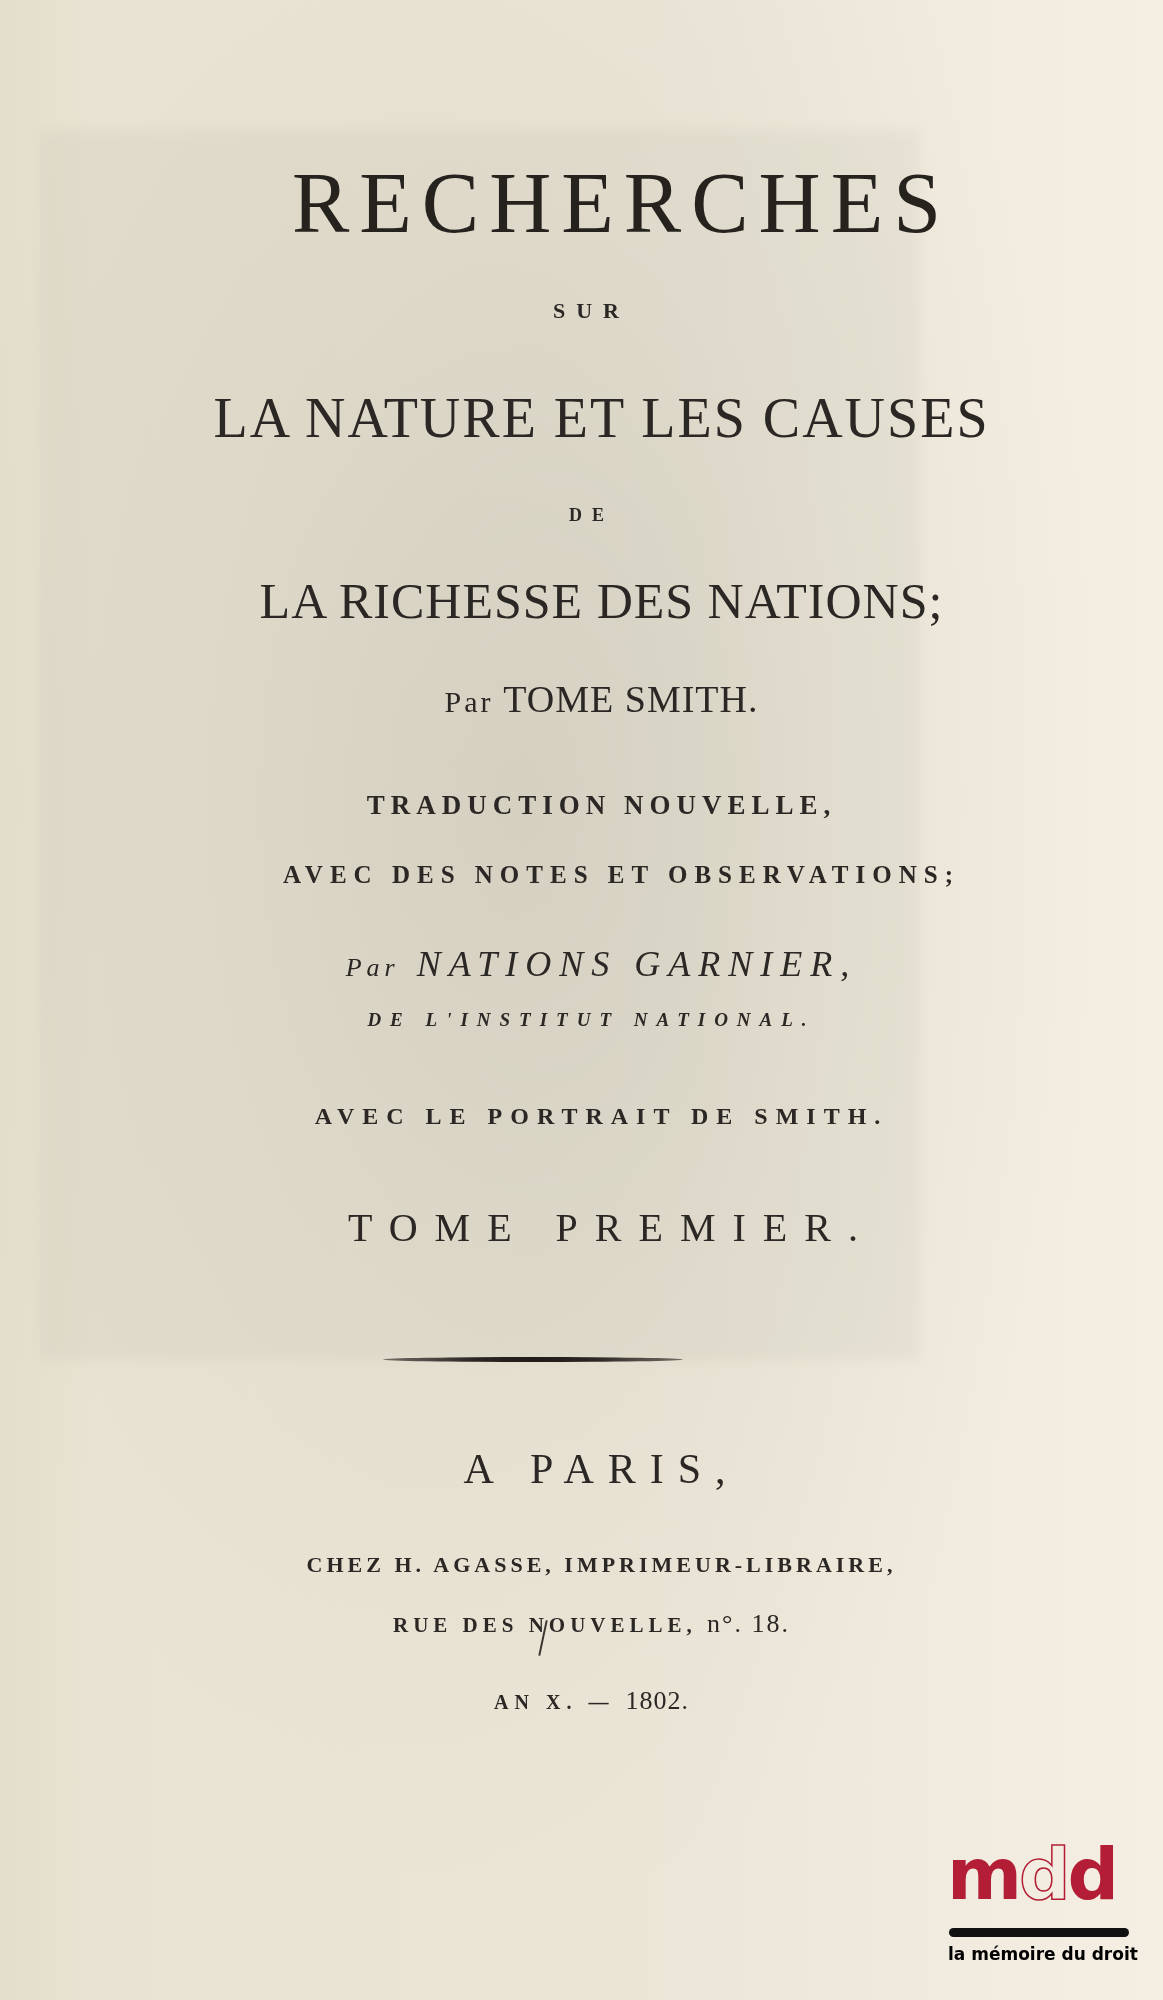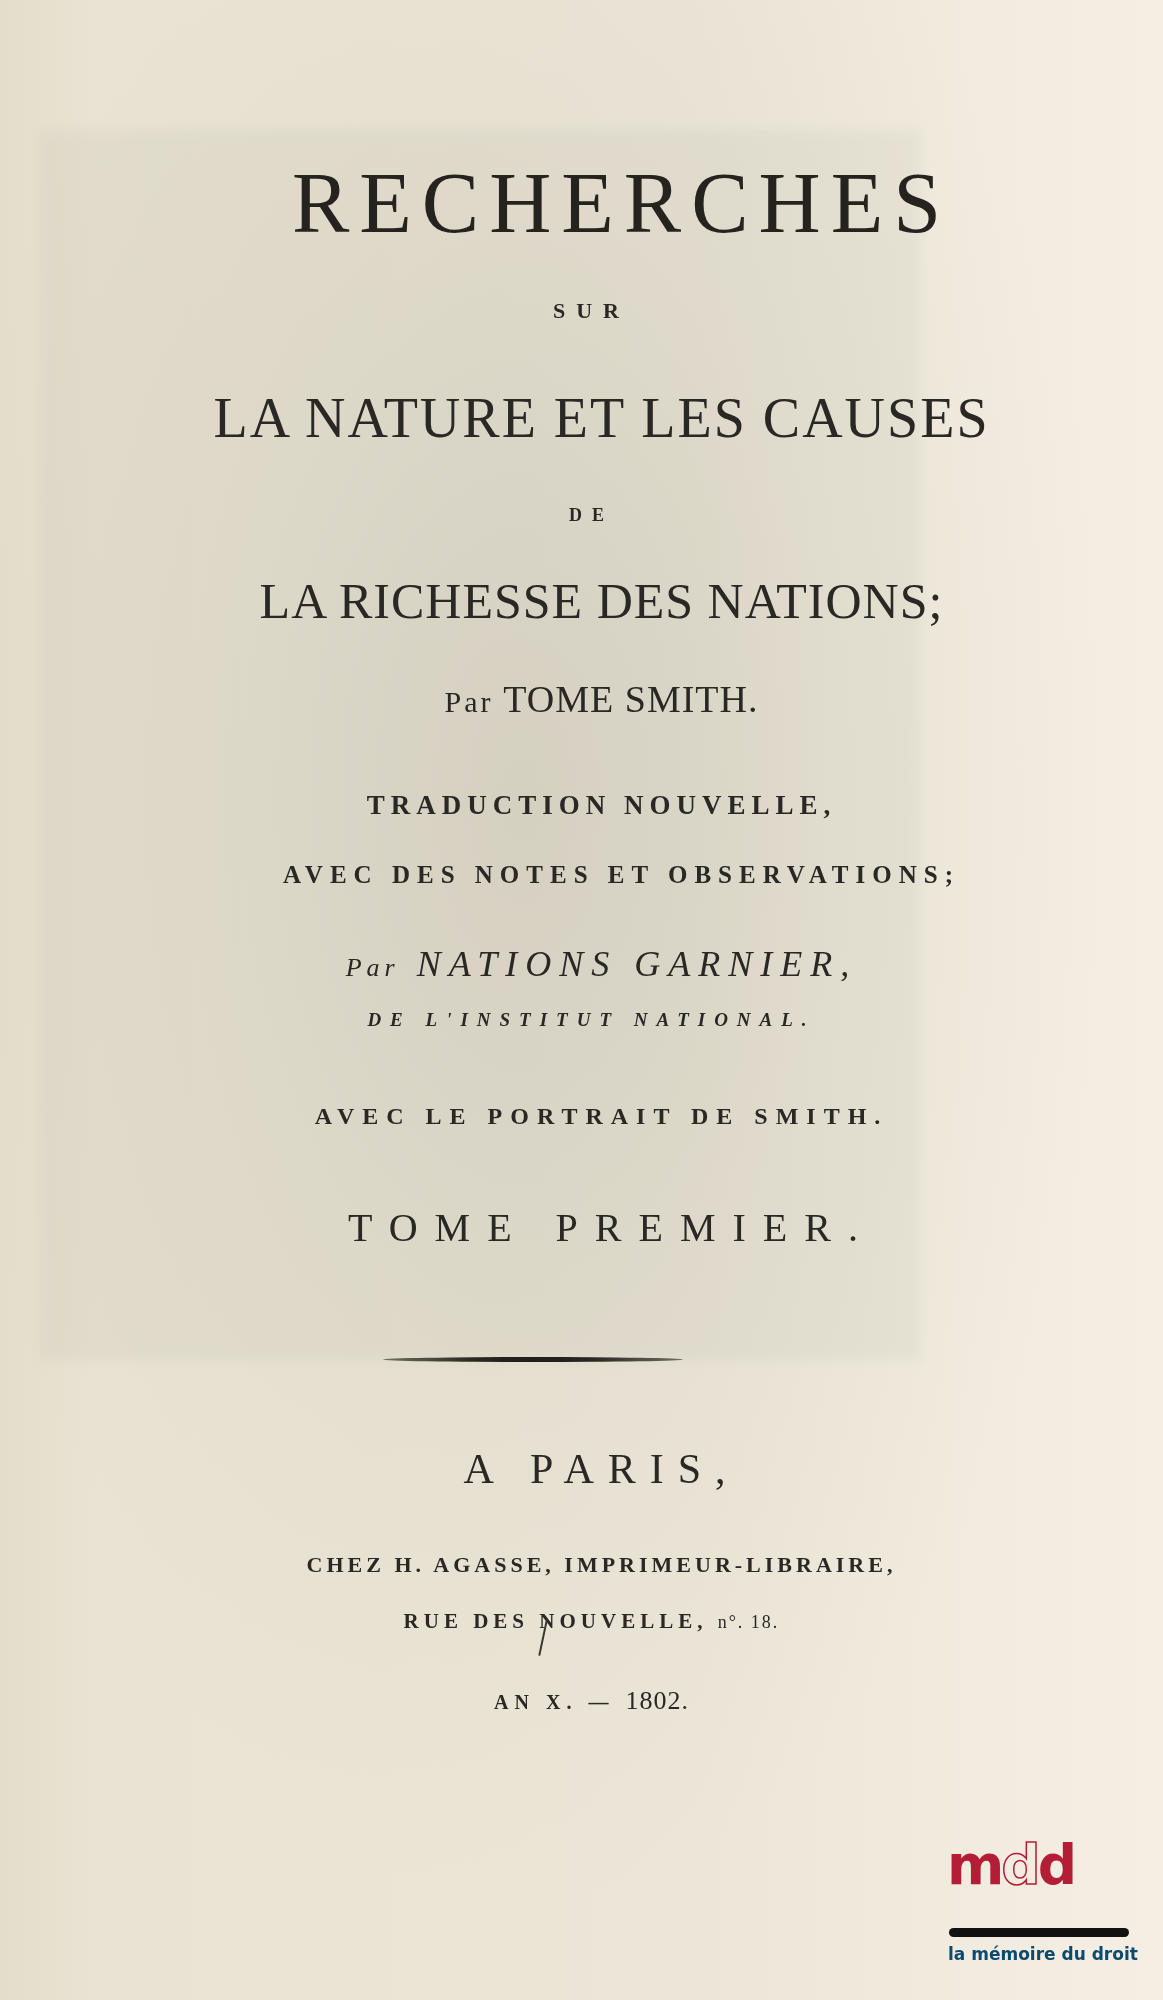--- a/index.html
+++ b/index.html
@@ -40,45 +40,45 @@
     .portrait { top: 1104px; font-size: 24px; letter-spacing: 8px; font-weight: bold; padding-left: 20px; }
     .tome { top: 1208px; font-size: 40px; letter-spacing: 17px; padding-left: 30px; }
     .rule {
       position: absolute; left: 383px; top: 1357px; width: 300px; height: 5px;
       background: linear-gradient(90deg, rgba(40,36,32,0.6) 0%, #2a2622 30%, #1f1c19 50%, #2a2622 70%, rgba(40,36,32,0.6) 100%);
       border-radius: 50%;
     }
     .paris { top: 1448px; font-size: 42px; letter-spacing: 14px; padding-left: 20px; }
     .chez { top: 1554px; font-size: 22px; letter-spacing: 4px; font-weight: bold; padding-left: 20px; }
     .rue { top: 1611px; font-size: 21px; letter-spacing: 5px; font-weight: bold; padding-left: 10px; }
-    .rue .num { font-weight: normal; font-size: 18px; letter-spacing: 2px; }
+    .rue .num { font-weight: normal; font-size: 26px; letter-spacing: 2px; }
     .an { top: 1688px; font-size: 20px; letter-spacing: 6px; font-weight: bold; padding-left: 10px; }
     .an .year { font-weight: normal; font-size: 26px; letter-spacing: 1px; margin-top: 33px; }
     .pen-mark {
       position: absolute; left: 542px; top: 1620px; width: 2px; height: 36px;
       background: #3a3530; transform: rotate(12deg);
     }
     .logo {
       position: absolute; left: 945px; top: 1838px; width: 190px; height: 130px;
     }
     .logo-letters {
       font-family: "DejaVu Sans", "Liberation Sans", sans-serif;
-      color: #b31e36; font-size: 55px; font-weight: bold; line-height: 1; letter-spacing: -3px;
+      color: #b31e36; font-size: 72px; font-weight: bold; line-height: 1; letter-spacing: -3px;
       position: absolute; left: 2px; top: 0;
     }
     .logo-letters .outline {
       color: transparent; -webkit-text-stroke: 1.5px #b31e36;
     }
     .logo-bar {
       position: absolute; left: 4px; top: 90px; width: 180px; height: 9px; background: #111; border-radius: 5px;
     }
     .logo-tagline {
       position: absolute; left: 3px; top: 106px;
       font-family: "DejaVu Sans", "Liberation Sans", sans-serif;
-      color: #0c4a6e; font-size: 17px; font-weight: bold; white-space: nowrap;
+      color: #000000; font-size: 17px; font-weight: bold; white-space: nowrap;
     }
   </style>
 </head>
 <body>
 
 <div class="page-shadow"></div>
 
 <div class="line title">RECHERCHES</div>
 <div class="line small-caps-spaced sur">SUR</div>
 <div class="line nature">LA NATURE ET LES CAUSES</div>

